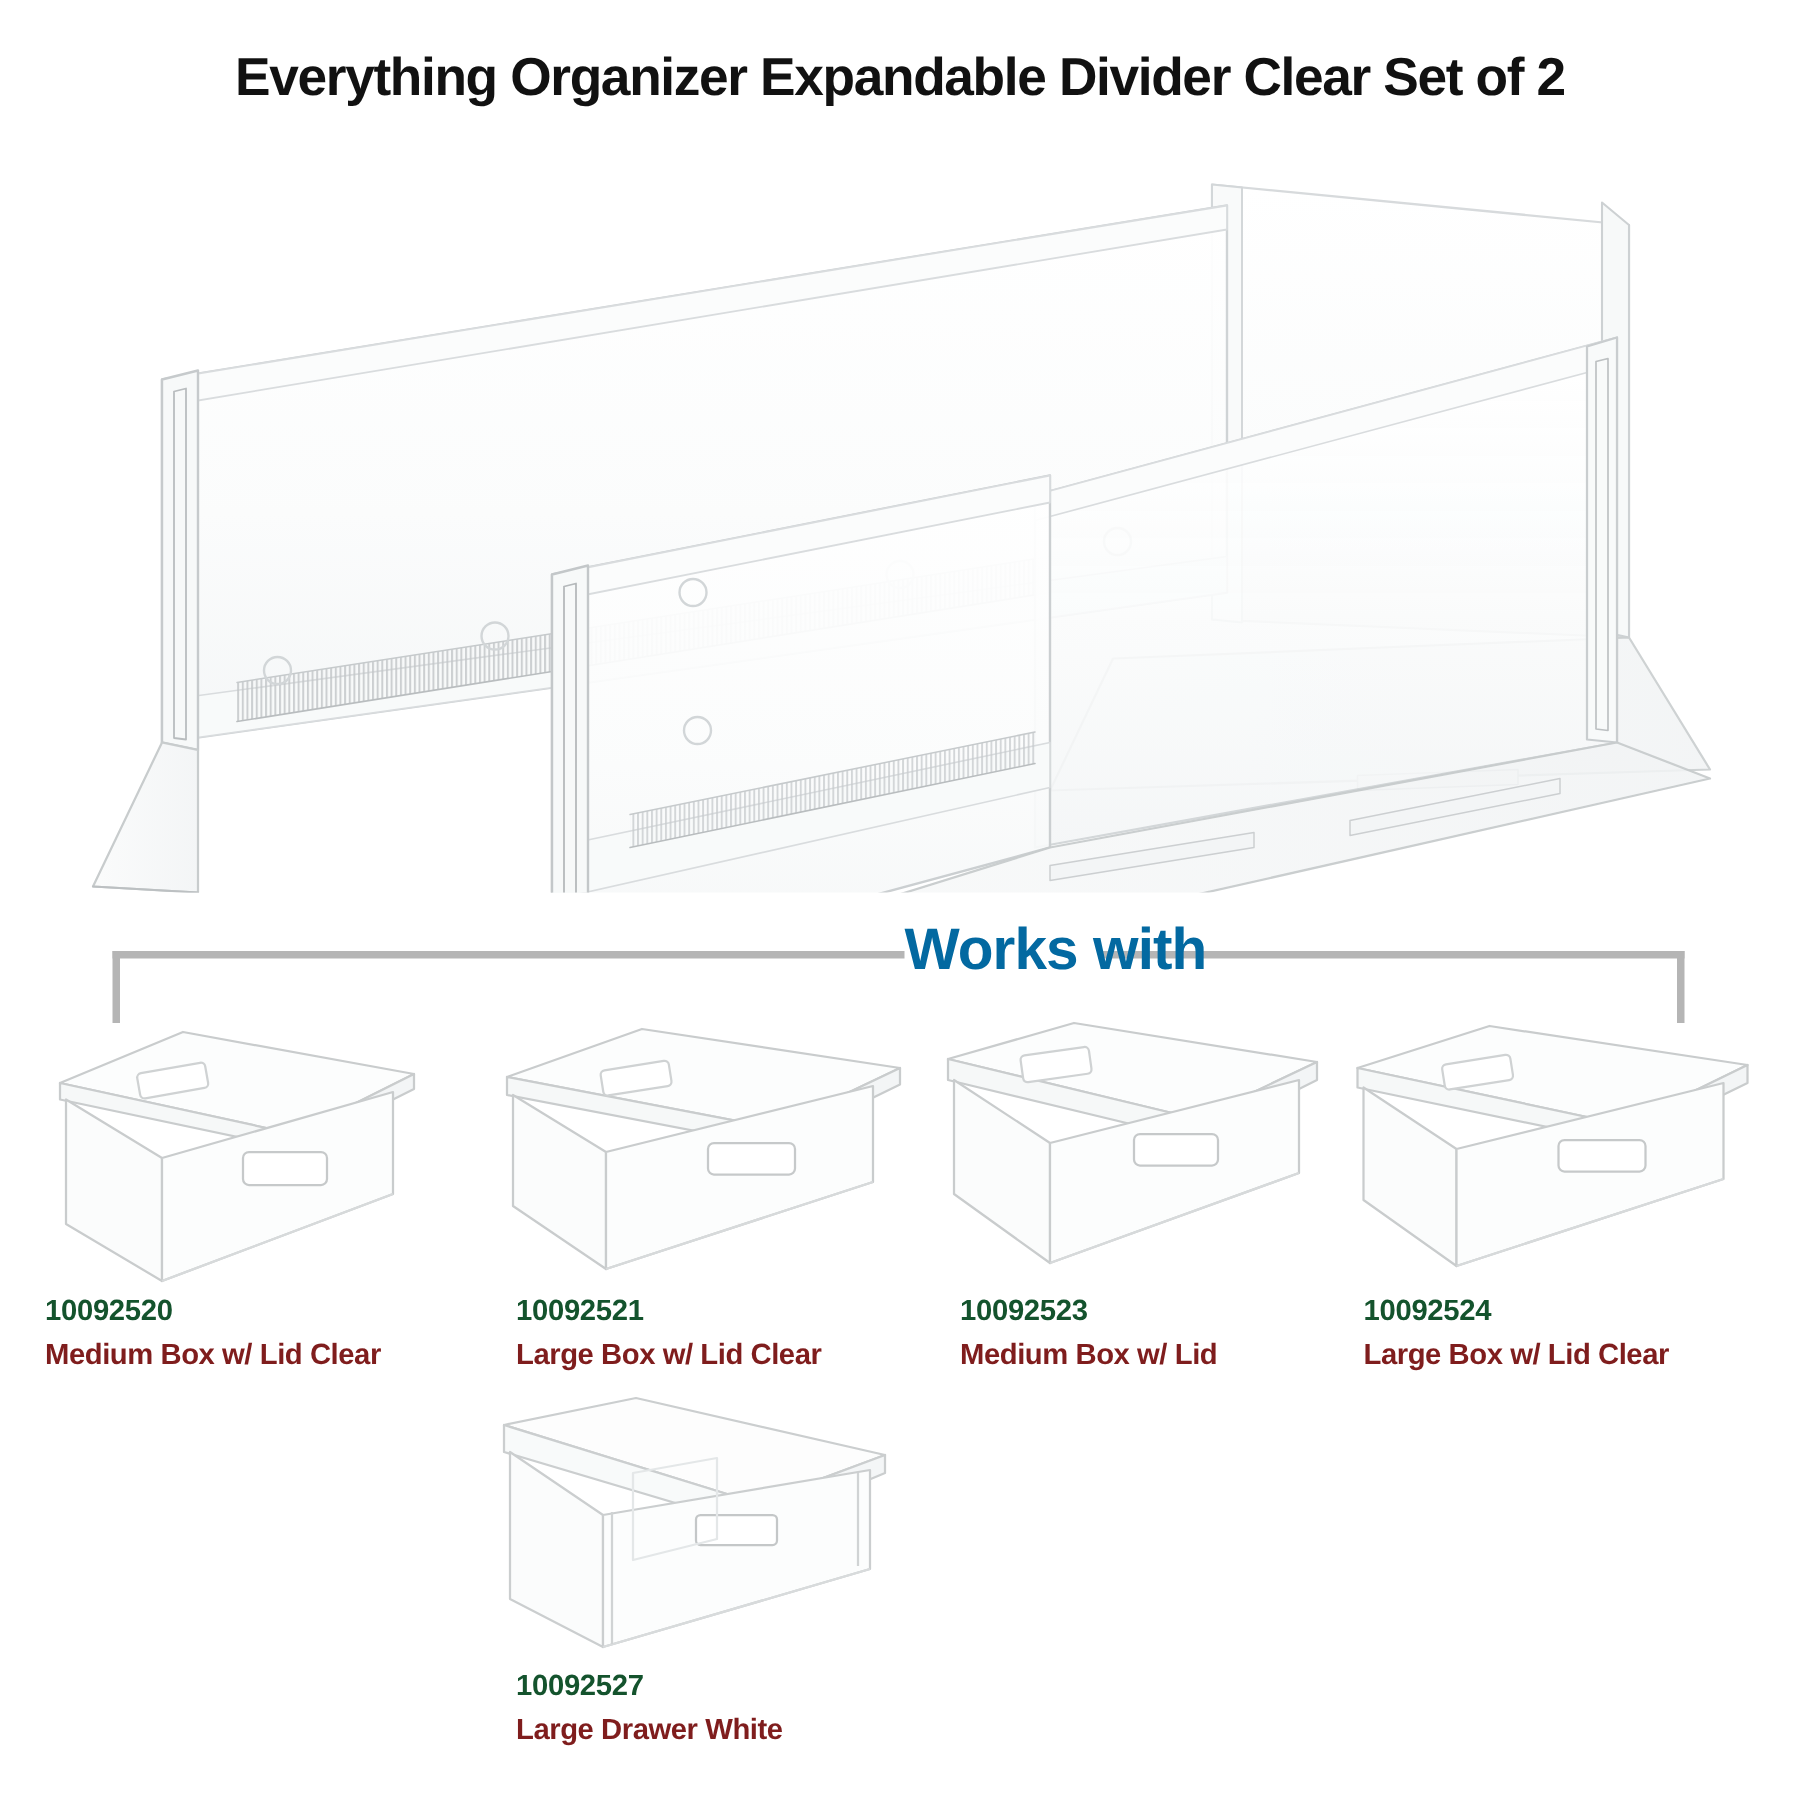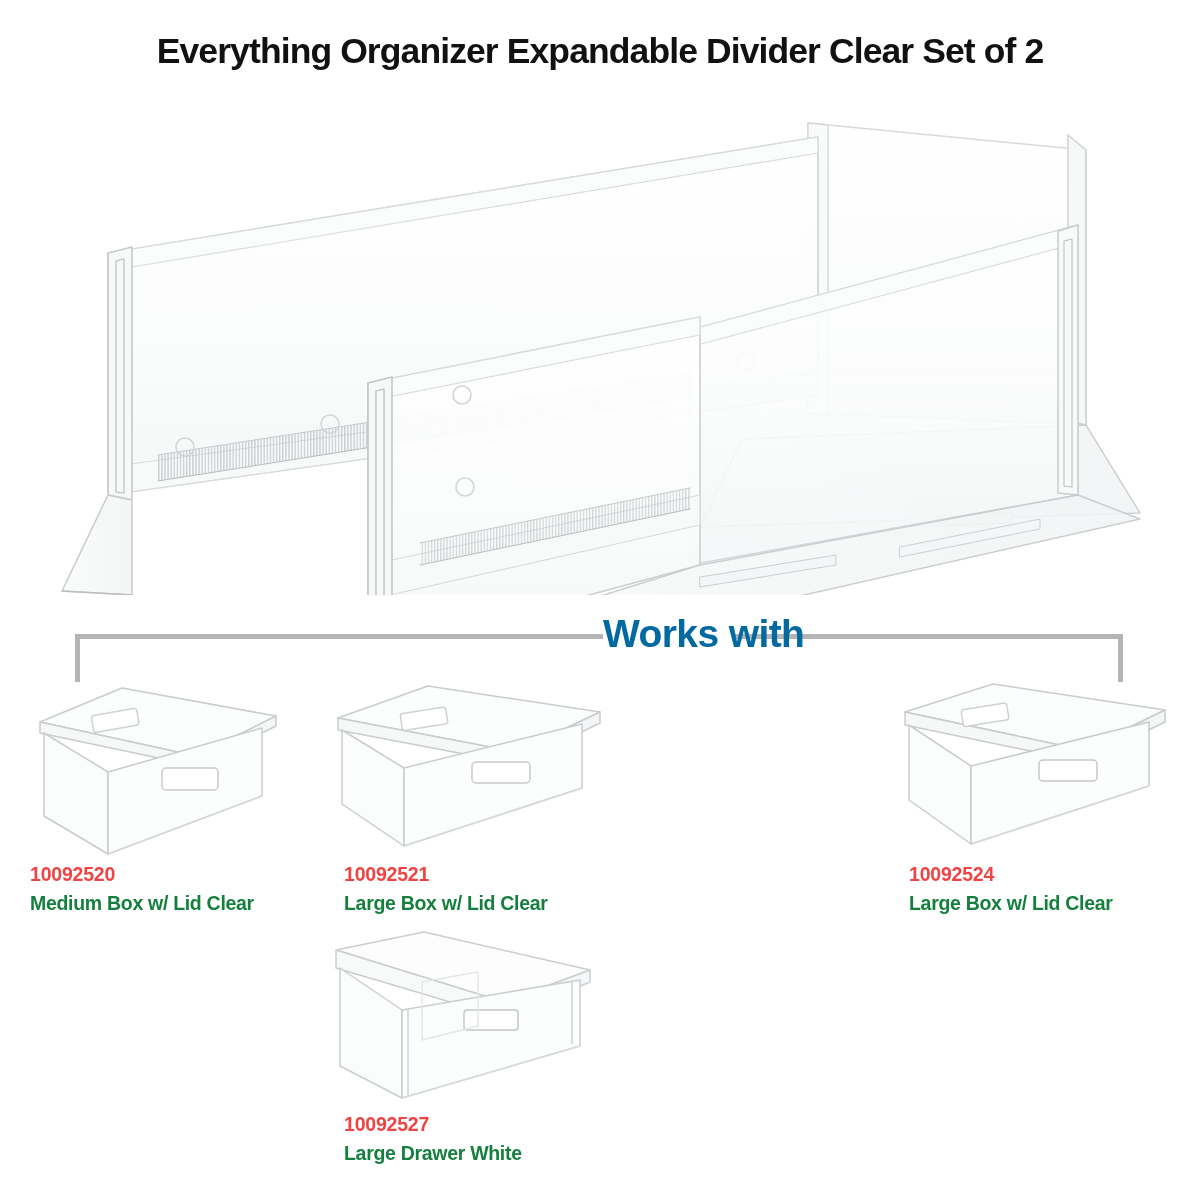--- a/index.html
+++ b/index.html
@@ -118,31 +118,31 @@
     height: 185px;
   }
   .thumb svg { display: block; width: 290px; height: 185px; }
 
   .sku {
     position: absolute;
     top: 187px;
     left: 12px;
     font-size: 19.5px;
     font-weight: bold;
-    color: #ef4444;
+    color: #14532d;
     letter-spacing: -0.2px;
     white-space: nowrap;
   }
   .pname {
     position: absolute;
     top: 216px;
     left: 12px;
     font-size: 19.5px;
     font-weight: bold;
-    color: #15803d;
+    color: #7f1d1d;
     letter-spacing: -0.3px;
     white-space: nowrap;
   }
 </style>
 </head>
 <body>
 
 <div class="page">
 
   <div class="title">Everything Organizer Expandable Divider Clear Set of 2</div>
@@ -278,20 +278,38 @@
               <path d="M72,170 L250,112" stroke="#d7dadb"></path>
               <rect x="68" y="38" width="46" height="17" rx="3" transform="rotate(-9 68 38)" fill="#ffffff" stroke="#cfd2d3"></rect>
               <rect x="140" y="86" width="58" height="21" rx="4" fill="#ffffff" stroke="#c6c9ca"></rect>
             </g>
           </svg>
         </div>
         <div class="sku">10092521</div>
         <div class="pname">Large Box w/ Lid Clear</div>
       </div>
 
+      <div class="cell c2">
+        <div class="thumb">
+          <svg viewBox="0 0 290 185" xmlns="http://www.w3.org/2000/svg">
+            <g fill="none" stroke="#c9cccd" stroke-width="1.5" stroke-linejoin="round">
+              <path d="M4,30 L88,6 L250,32 L170,70 Z" fill="#fcfdfd"></path>
+              <path d="M4,30 L4,44 L170,84 L170,70 Z" fill="#f6f8f8"></path>
+              <path d="M170,70 L250,32 L250,44 L170,84 Z" fill="#f3f5f6"></path>
+              <path d="M8,44 L8,120 L72,166 L72,86 Z" fill="#fbfcfc"></path>
+              <path d="M72,86 L72,166 L238,106 L238,44 Z" fill="#fcfdfd"></path>
+              <path d="M72,166 L238,106" stroke="#d7dadb"></path>
+              <rect x="52" y="28" width="46" height="18" rx="3" transform="rotate(-8 52 28)" fill="#ffffff" stroke="#cfd2d3"></rect>
+              <rect x="128" y="80" width="56" height="21" rx="4" fill="#ffffff" stroke="#c6c9ca"></rect>
+            </g>
+          </svg>
+        </div>
+        <div class="sku">10092523</div>
+        <div class="pname">Medium Box w/ Lid</div>
+      </div>
 
       <div class="cell c3">
         <div class="thumb">
           <svg viewBox="0 0 290 185" xmlns="http://www.w3.org/2000/svg">
             <g fill="none" stroke="#c9cccd" stroke-width="1.5" stroke-linejoin="round">
               <path d="M8,36 L96,8 L268,34 L186,74 Z" fill="#fcfdfd"></path>
               <path d="M8,36 L8,49 L186,86 L186,74 Z" fill="#f6f8f8"></path>
               <path d="M186,74 L268,34 L268,46 L186,86 Z" fill="#f3f5f6"></path>
               <path d="M12,49 L12,124 L74,168 L74,90 Z" fill="#fbfcfc"></path>
               <path d="M74,90 L74,168 L252,110 L252,46 Z" fill="#fcfdfd"></path>

